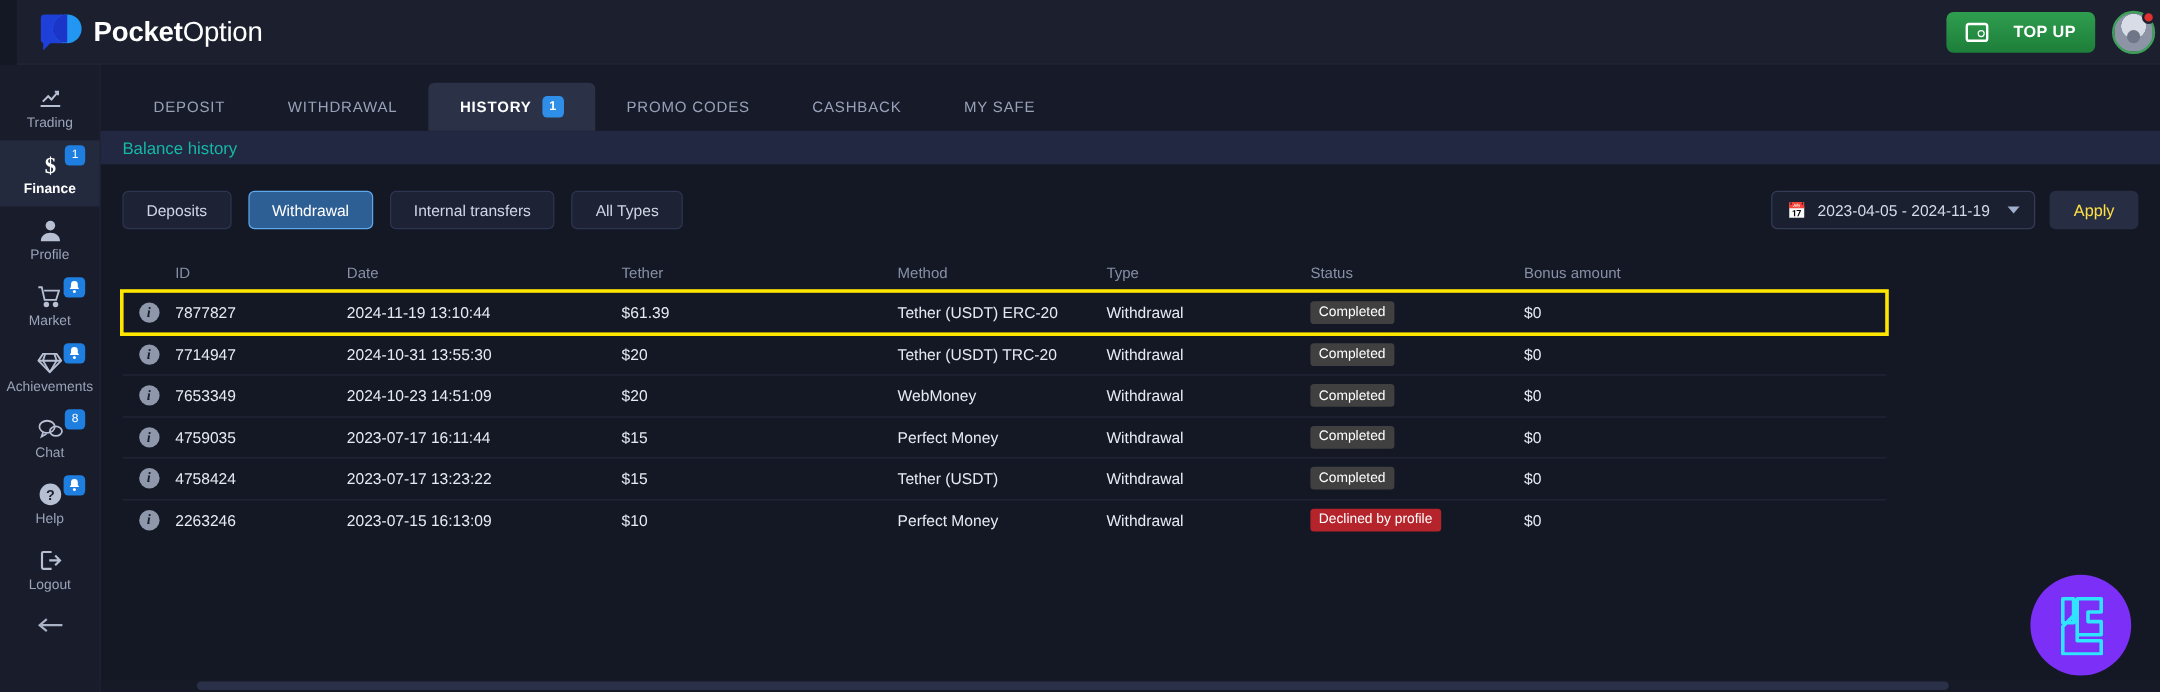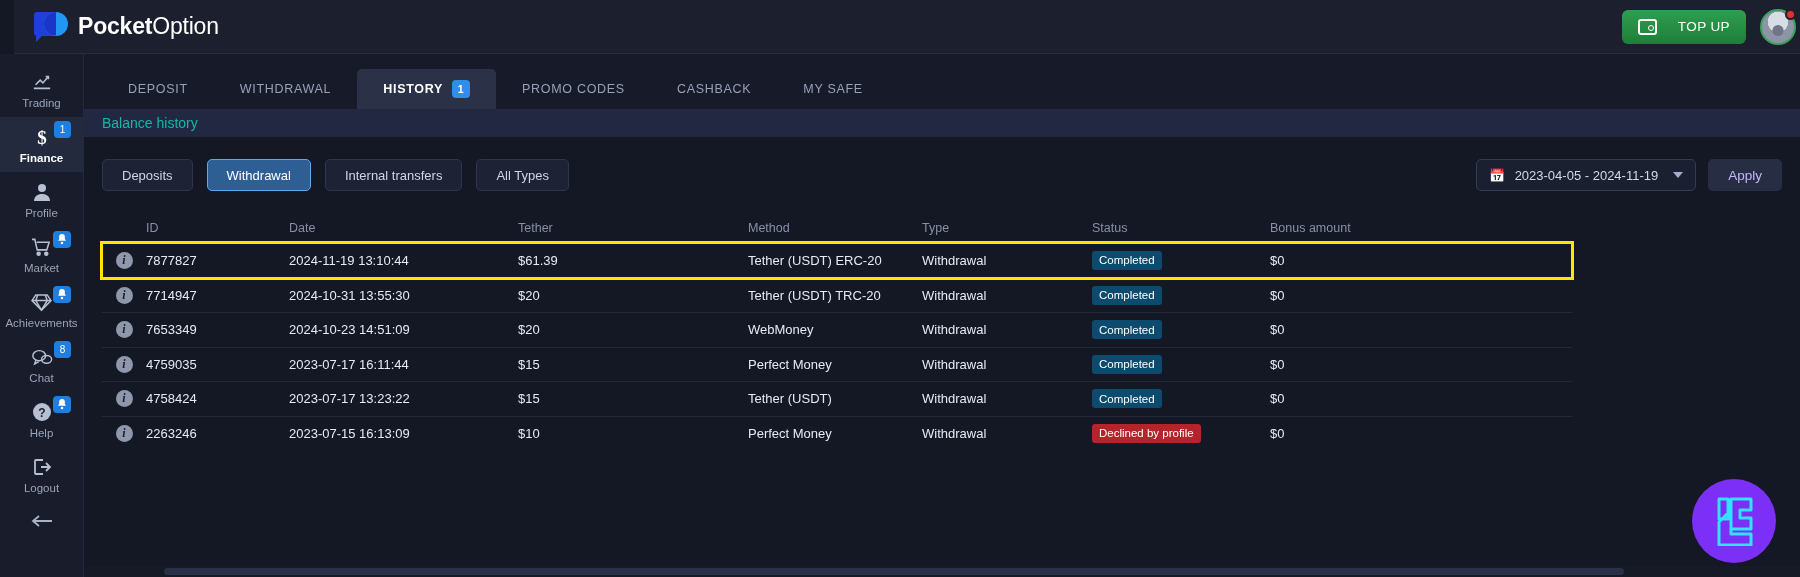--- a/index.html
+++ b/index.html
@@ -47,21 +47,21 @@
   }
   .balance-label { font-size: 10.5px; color: #8a93ab; letter-spacing: .2px; }
   .balance-label .usd { margin-left: 14px; }
   .balance-row { display: flex; align-items: center; justify-content: space-between; }
   .balance-value { font-size: 17px; color: #fff; }
   .caret { width: 0; height: 0; border-left: 5px solid transparent; border-right: 5px solid transparent;
            border-top: 6px solid #c3cada; margin-left: 12px; }
   .topup {
     background: linear-gradient(180deg,#2f9e4f 0%,#1d7e39 100%);
     border: none; border-radius: 6px; height: 34px; padding: 0 16px;
-    color: #fff; font-size: 13.5px; font-weight: 400; letter-spacing: .4px;
+    color: #fff; font-size: 13.5px; font-weight: 700; letter-spacing: .4px;
     display: flex; align-items: center; gap: 21px; cursor: pointer; text-align: right;
   }
   .wallet-ic { width: 19px; height: 16px; border: 2px solid #fff; border-radius: 3px; position: relative; }
   .wallet-ic:after { content:""; position:absolute; right:1px; top:4px; width:4px; height:4px;
                      border-radius:50%; border:1.5px solid #fff; }
   .avatar {
     width: 36px; height: 36px; border-radius: 50%; border: 2px solid #3ea05a;
     background: radial-gradient(circle at 50% 34%, #d8dce6 0 38%, #8d94a6 39% 100%);
     position: relative;
   }
@@ -131,21 +131,21 @@
   }
   .right-tools { margin-left: auto; display: flex; align-items: center; gap: 12px; }
   .daterange {
     height: 32px; border: 1px solid #343b57; border-radius: 5px; background: #1b2031;
     display: flex; align-items: center; gap: 9px; padding: 0 12px;
     color: #d3d9e8; font-size: 13px; cursor: pointer;
   }
   .cal-ic { font-size: 13px; color: #9fb0cc; }
   .apply {
     height: 32px; padding: 0 20px; border-radius: 5px; border: none;
-    background: #272d42; color: #c4b5fd; font-size: 13.5px; cursor: pointer;
+    background: #272d42; color: #fde047; font-size: 13.5px; cursor: pointer;
   }
 
   
   .table { margin-top: 22px; width: 1470px; }
   .thead, .trow { display: flex; align-items: center; }
   .thead { height: 30px; color: #8790a6; font-size: 12.5px; }
   .trow { height: 34.5px; border-top: 1px solid #222839; font-size: 13px; color: #e6eaf3; }
   .trow.first { border-top: none; }
   .trow.highlight { outline: 3px solid #ffe600; outline-offset: -1px; }
   .c-ic   { width: 44px; display: flex; justify-content: center; }
@@ -159,21 +159,21 @@
   .info-ic {
     width: 17px; height: 17px; border-radius: 50%; background: #8f98ab;
     color: #1a1e2c; font-size: 12px; font-weight: 700; font-style: italic;
     display: flex; align-items: center; justify-content: center; cursor: pointer;
     font-family: "Liberation Serif", serif;
   }
   .pill {
     display: inline-flex; align-items: center; height: 19px; padding: 0 7px;
     border-radius: 3px; font-size: 11.5px; color: #fff;
   }
-  .pill.ok  { background: #0c4a6e; text-align: center; }
+  .pill.ok  { background: #404040; text-align: center; }
   .pill.bad { background: #b5232b; }
 
   
   .fab {
     position: absolute; right: 24px; bottom: 14px; width: 84px; height: 84px;
     border-radius: 50%; background: #7b2ff7;
     display: flex; align-items: center; justify-content: center; cursor: pointer;
   }
   .fab svg { display:block; }
 

